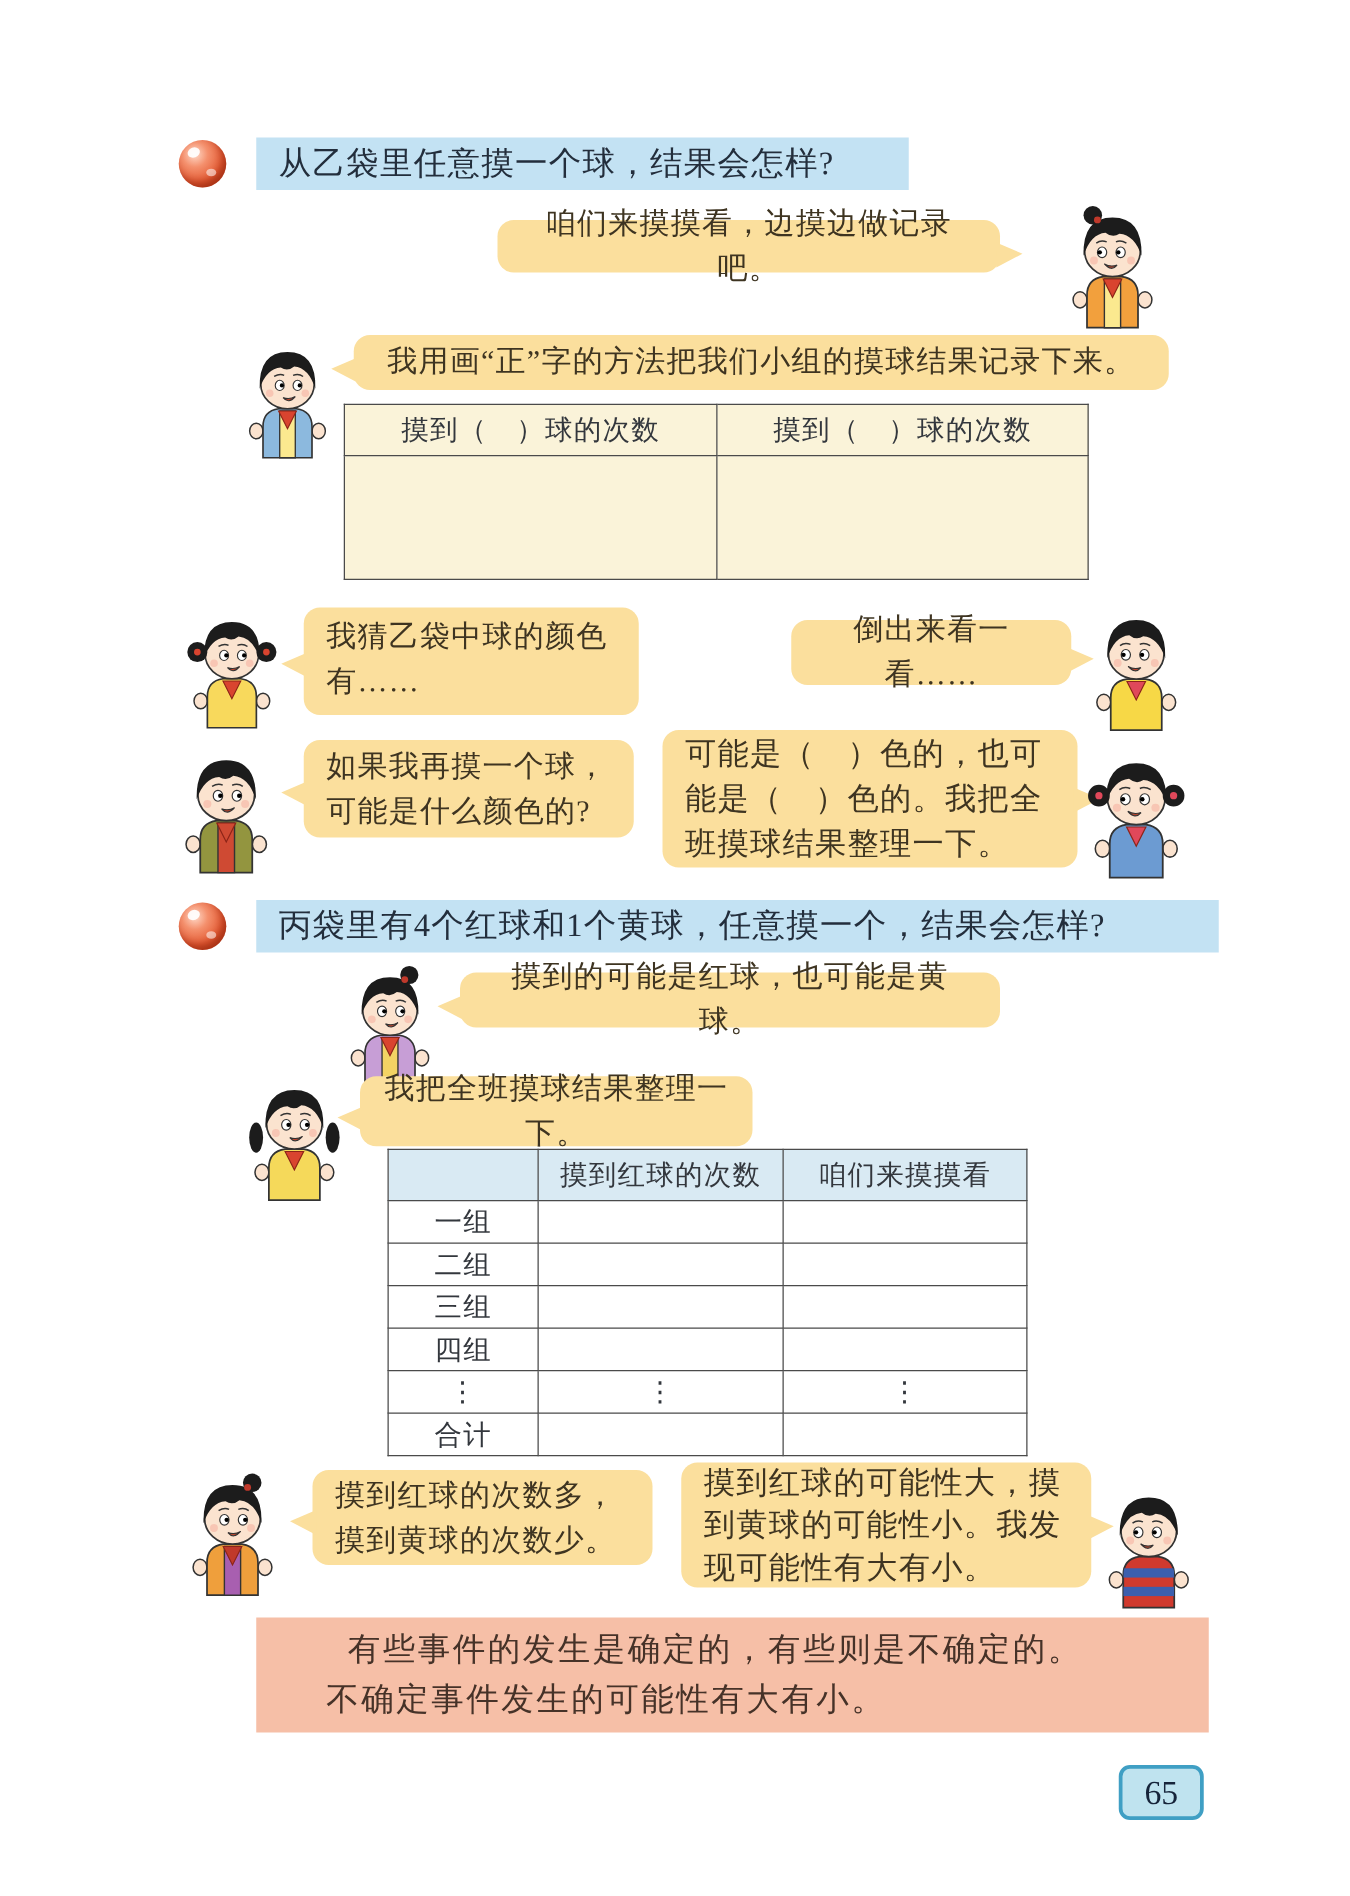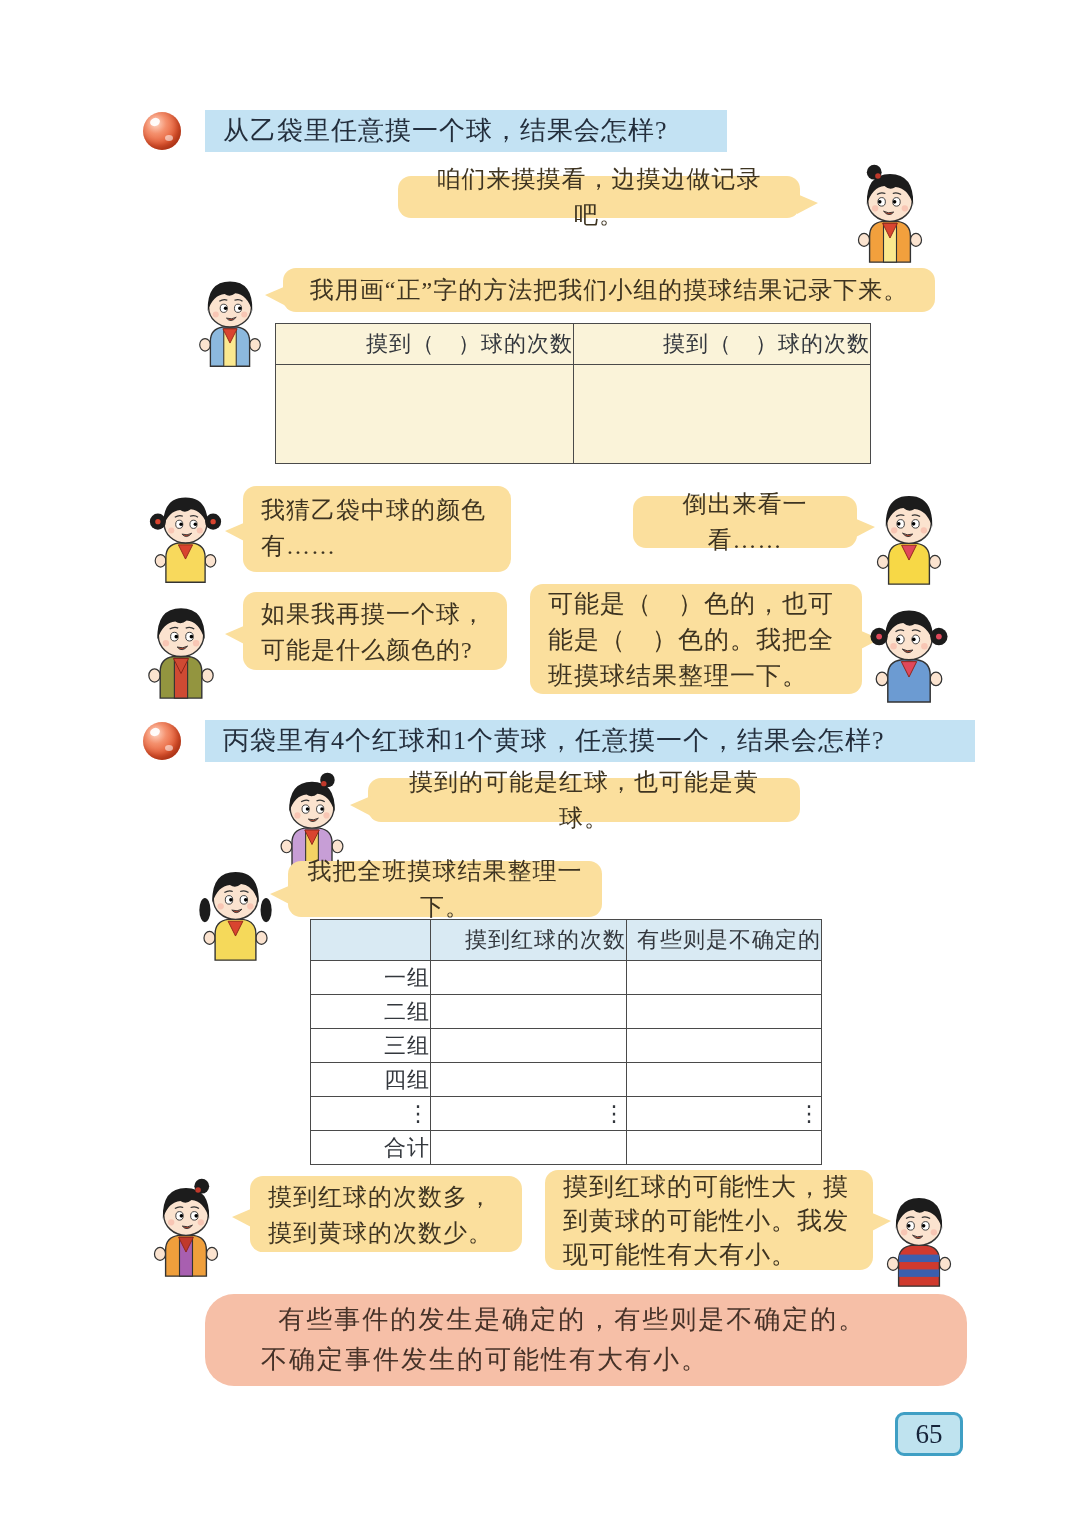--- a/index.html
+++ b/index.html
@@ -44,21 +44,21 @@
   .bubble::after{
     content:"";position:absolute;width:0;height:0;top:42%;
     border-top:9px solid transparent;border-bottom:11px solid transparent;
   }
   .bubble.tail-left::after{left:-18px;border-right:21px solid #fbdf9d;}
   .bubble.tail-right::after{right:-18px;border-left:21px solid #fbdf9d;}
   
   table{border-collapse:collapse;position:absolute;table-layout:fixed;}
   td,th{border:1.6px solid #4a4a4a;font-weight:normal;
         font-size:22px;letter-spacing:1px;color:#33373d;
-        text-align:right;vertical-align:middle;padding:0;}
+        text-align:center;vertical-align:middle;padding:0;}
   .tbl-cream td,.tbl-cream th{background:#faf3d9;}
   .tbl-class th{background:#d9eaf3;}
   .tbl-class td{background:#ffffff;}
   
   .summary{
     position:absolute;background:#f6bfa7;color:#463228;
     font-size:26px;line-height:40px;letter-spacing:2px;
     padding:6px 14px 6px 16px;box-sizing:border-box;
   }
   .summary .l1{display:block;text-indent:2.2em;}
@@ -396,21 +396,21 @@
   <table class="tbl-class" style="left:310px;top:919px;width:511px;">
     <colgroup>
         <col style="width:120px">
         <col style="width:196px">
         <col style="width:195px">
       </colgroup>
     <thead>
         <tr>
           <th style="height: 40px;"></th>
           <th style="height: 40px;">摸到红球的次数</th>
-          <th style="height: 40px;">有些则是不确定的</th>
+          <th style="height: 40px;">咱们来摸摸看</th>
         </tr>
       </thead>
     <tbody>
         <tr>
           <td style="height: 33px;">一组</td>
           <td style="height: 33px;"></td>
           <td style="height: 33px;"></td>
         </tr>
         <tr>
           <td style="height: 33px;">二组</td>
@@ -507,20 +507,20 @@
       <path d="M38,35 q5,-3 9,-1" stroke="#333" stroke-width="1.3" fill="none"></path>
       <path d="M55,34 q5,-2 9,1" stroke="#333" stroke-width="1.3" fill="none"></path>
 
       <circle cx="34" cy="50" r="3.4" fill="#f6b9a8" opacity=".7"></circle>
       <circle cx="66" cy="50" r="3.4" fill="#f6b9a8" opacity=".7"></circle>
       <path d="M46,54 Q51,60 57,53 Q52,56 46,54" fill="#b5452f" stroke="#333" stroke-width="1"></path>
     </g>
   </svg>
     </div>
 
-  <div class="summary" style="left:205px;top:1294px;width:762px;height:92px;border-radius:29px;">
+  <div class="summary" style="left:205px;top:1294px;width:762px;height:92px;">
     <span class="l1">有些事件的发生是确定的，有些则是不确定的。</span>
     <span class="l2">不确定事件发生的可能性有大有小。</span>
   </div>
 
   <div class="pagenum" style="left:895px;top:1412px;">65</div>
 
 </div>
 
 </body></html>

